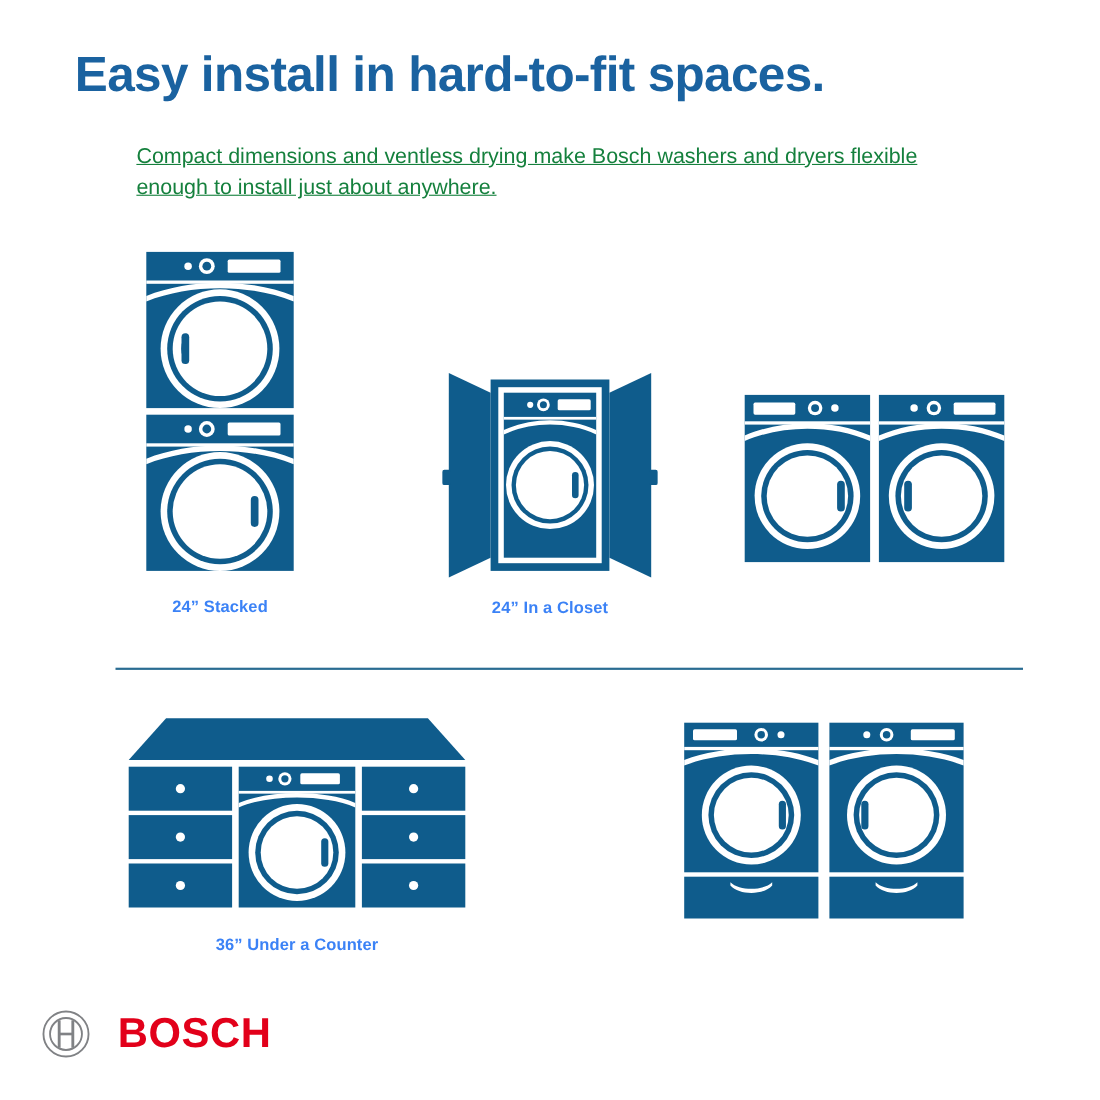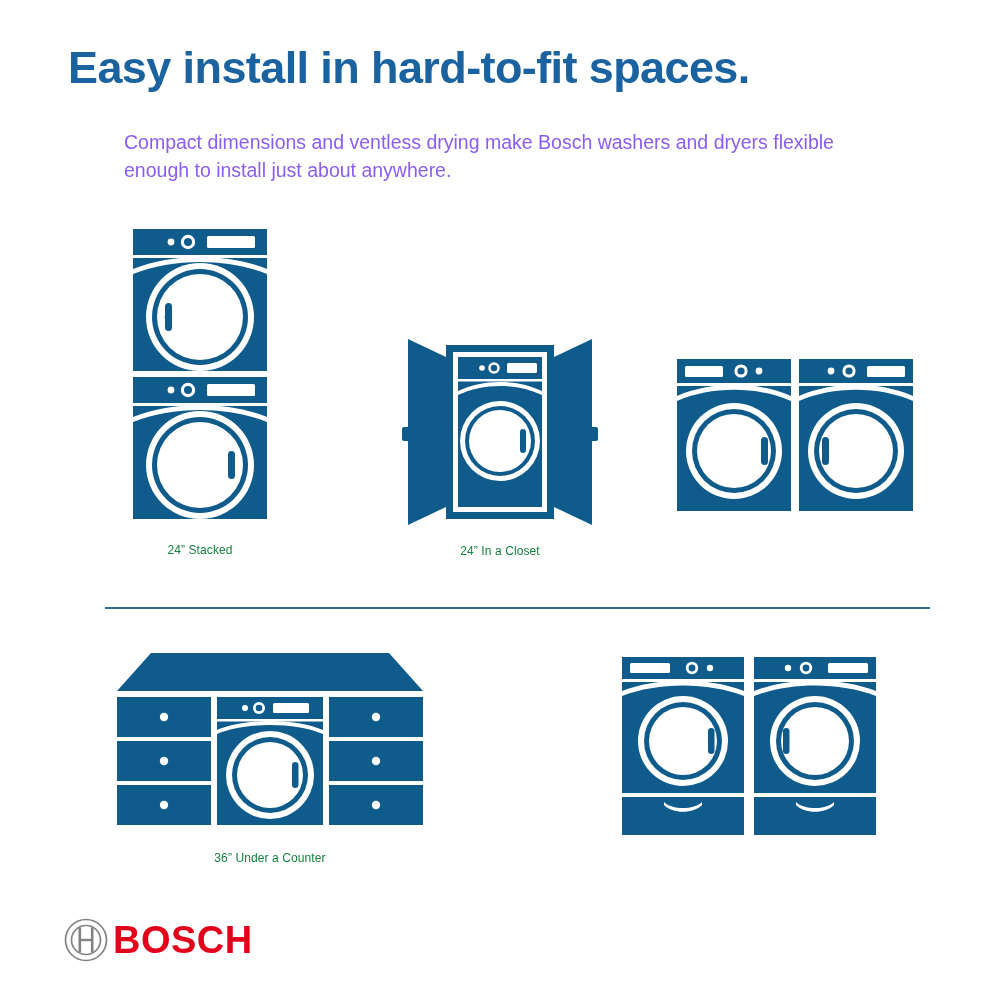--- a/index.html
+++ b/index.html
@@ -41,44 +41,45 @@
     white-space: nowrap;
   }
   .subhead {
     position: absolute;
     left: 124px;
     top: 128px;
     width: 780px;
     font-size: 19.5px;
     font-weight: normal;
     line-height: 1.45;
-    color: #8b5cf6;
+    color: #15803d;
+    text-decoration: underline;
   }
 
   
   .row {
     position: absolute;
     left: 0;
     width: 1000px;
   }
   .row-top { top: 225px; height: 350px; }
   .row-bottom { top: 645px; height: 250px; }
 
   .card {
     position: absolute;
     text-align: center;
   }
   .card .art {
     display: block;
     margin: 0 auto;
   }
   .caption {
-    font-size: 12px;
-    font-weight: normal;
-    color: #15803d;
+    font-size: 15px;
+    font-weight: bold;
+    color: #3b82f6;
     white-space: nowrap;
     letter-spacing: 0.1px;
   }
 
   
   .card-stacked   { left: 60px;  top: 0px;   width: 280px; }
   .card-closet    { left: 360px; top: 110px; width: 280px; }
   .card-sbs       { left: 655px; top: 130px; width: 280px; }
 
   
@@ -97,26 +98,26 @@
     left: 105px;
     top: 607px;
     width: 825px;
     height: 2px;
     background: #2a6c92;
   }
 
   
   .footer {
     position: absolute;
-    left: 63px;
+    left: 37px;
     top: 910px;
     height: 60px;
     display: flex;
     align-items: center;
-    gap: 4px;
+    gap: 24px;
   }
   .bosch-mark { display: block; }
   .bosch-word {
     font-size: 38px;
     font-weight: bold;
     color: #e2001a;
     letter-spacing: 0.5px;
     line-height: 1;
     font-family: "Liberation Sans", sans-serif;
   }

